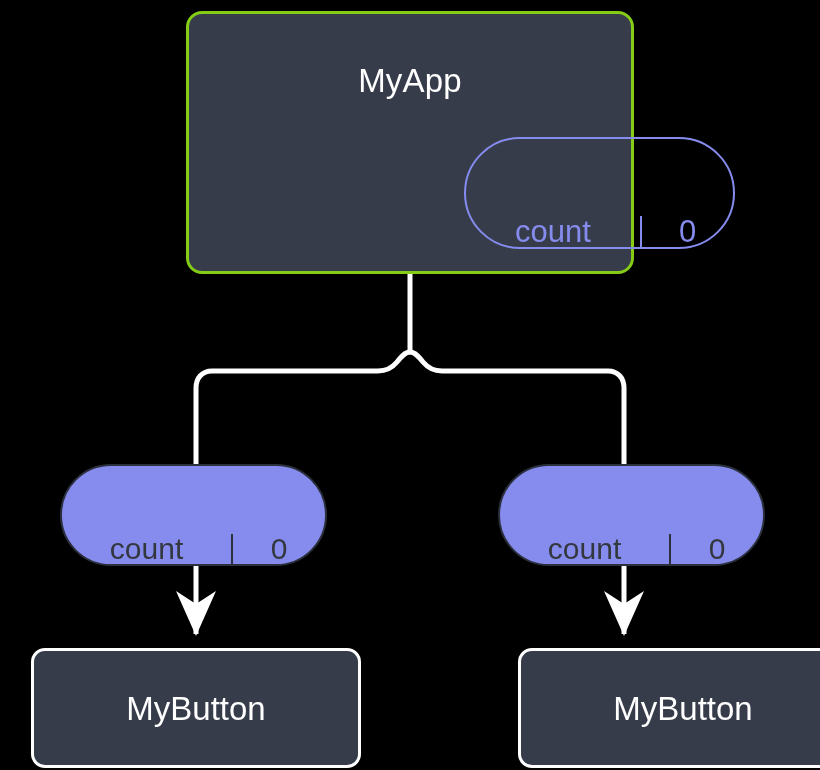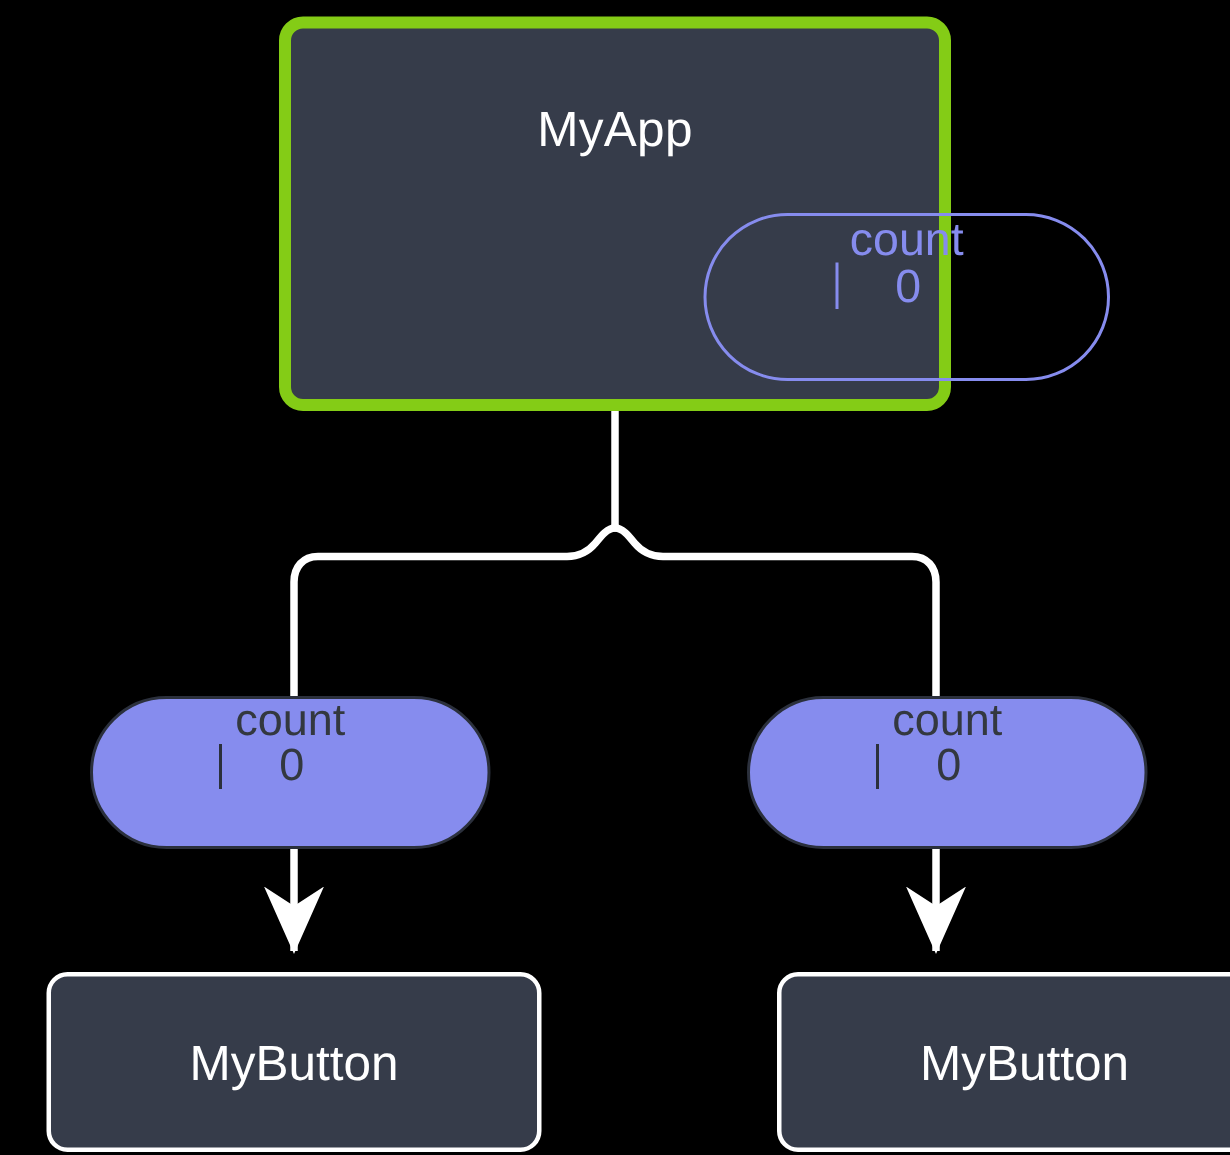--- a/index.html
+++ b/index.html
@@ -28,21 +28,21 @@
     width: 820px;
     height: 770px;
     pointer-events: none;
   }
 
   
   .node-card {
     position: absolute;
     box-sizing: border-box;
     background: #363c4a;
-    border: 8px solid #84cc16;
+    border: 3px solid #84cc16;
     border-radius: 16px;
   }
   #app-card {
     left: 186px;
     top: 11px;
     width: 448px;
     height: 263px;
   }
   #app-title {
     position: absolute;
@@ -54,24 +54,23 @@
     font-size: 33px;
     line-height: 1;
     letter-spacing: 0.2px;
   }
 
   
   .pill {
     position: absolute;
     box-sizing: border-box;
     display: flex;
-    align-items: center;
+    align-items: flex-end;
     border-radius: 999px;
     overflow: hidden;
-    flex-direction: column;
   }
   .pill .cell {
     display: flex;
     align-items: center;
     justify-content: center;
     line-height: 1;
     white-space: nowrap;
   }
   .pill .cell-key { }
   .pill .cell-val { }

